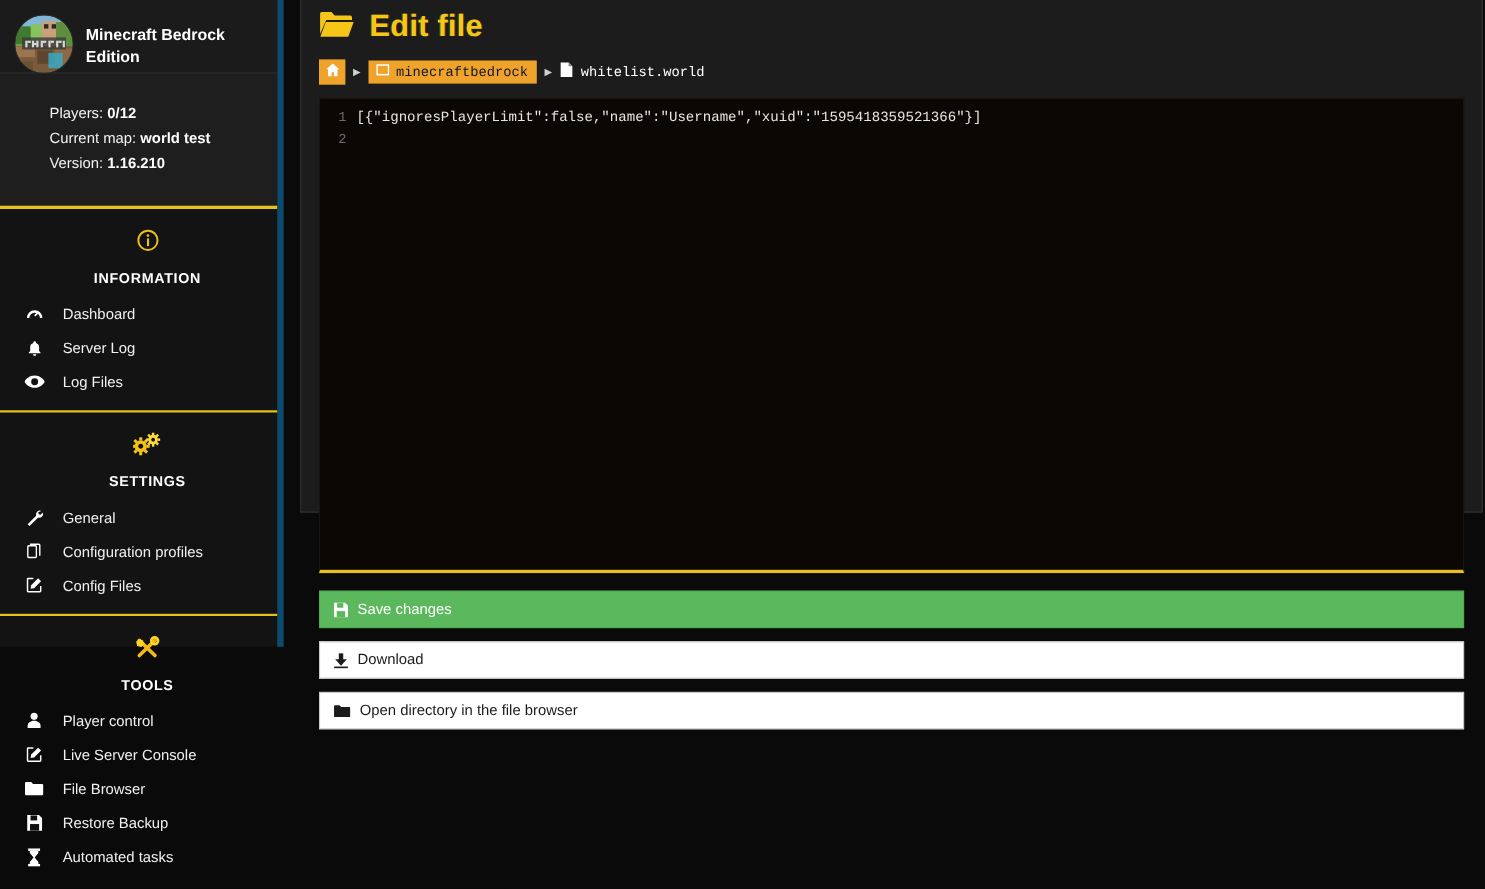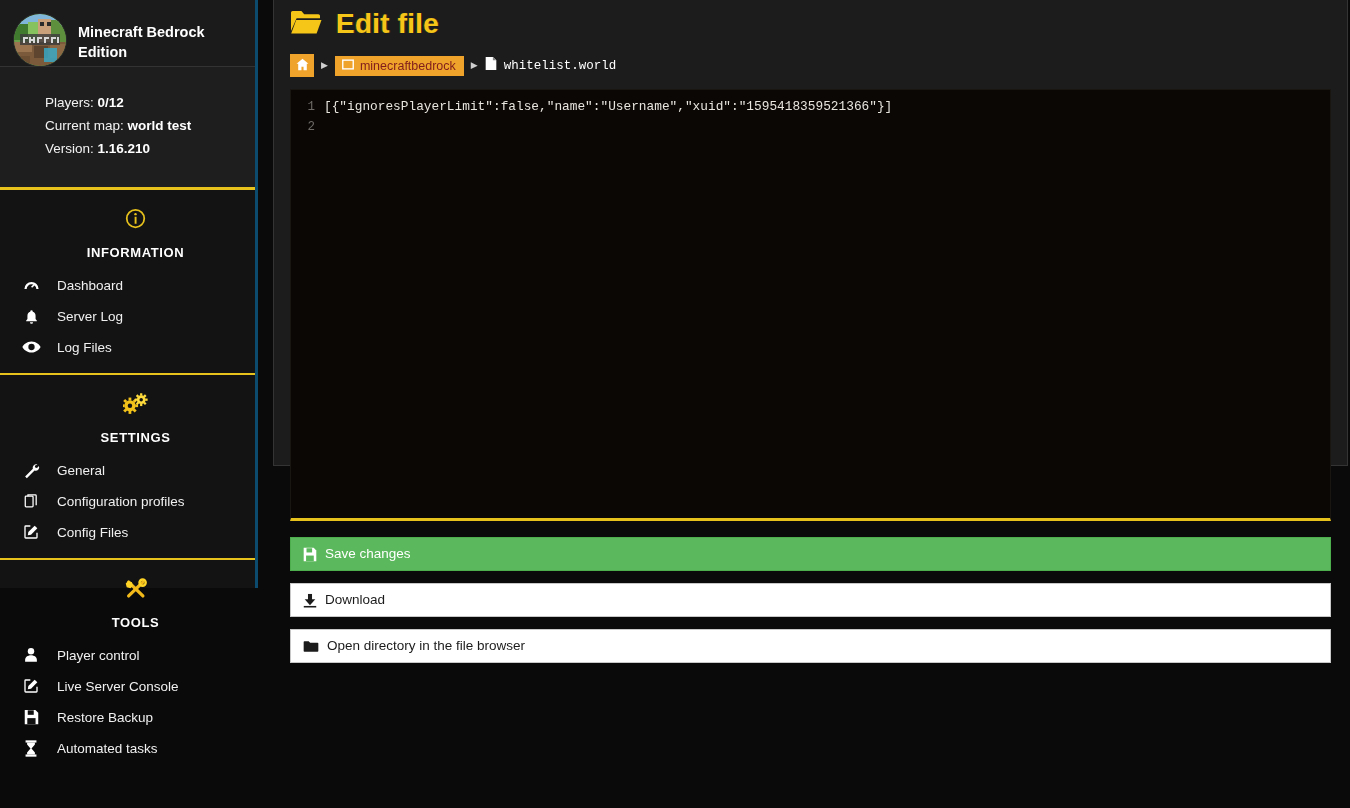--- a/index.html
+++ b/index.html
@@ -11,21 +11,21 @@
     overflow: hidden;
   }
   body { display: flex; }
 
   
   .sidebar {
     width: 258px;
     min-width: 258px;
     height: 588px;
     background: #131313;
-    border-right: 3px solid #0c4a6e;
+    border-right: 6px solid #0c4a6e;
     display: flex;
     flex-direction: column;
   }
 
   .brand {
     height: 170px;
     background: #1b1b1b;
     padding: 14px 12px 0 14px;
     display: flex;
     align-items: flex-start;
@@ -141,25 +141,26 @@
   }
   .crumb-home {
     background: #f0a32a;
     width: 24px; height: 23px;
     display: flex; align-items: center; justify-content: center;
     cursor: pointer;
   }
   .crumb-sep { color: #cfcfcf; font-size: 9px; line-height: 1; }
   .crumb-chip {
     background: #f0a32a;
-    color: #7f1d1d;
-    font-family: Liberation Sans, sans-serif;
+    color: #0f172a;
+    font-family: Liberation Mono, monospace;
     font-size: 12.5px;
     padding: 3px 8px 3px 7px;
     display: flex;
+    align-items: center;
     gap: 6px;
     cursor: pointer;
   }
   .crumb-file {
     color: #ffffff;
     font-family: "Liberation Mono", monospace;
     font-size: 12.5px;
     display: flex;
     align-items: center;
     gap: 7px;
@@ -423,20 +424,28 @@
       <span class="n-icon">
         <svg width="16" height="16" viewBox="0 0 24 24" fill="none" stroke="#fff" stroke-width="2">
             <path d="M11 3H4a1 1 0 0 0-1 1v16a1 1 0 0 0 1 1h16a1 1 0 0 0 1-1v-7"></path>
             <path d="M17.5 2.5l4 4L12 16l-4.8.8.8-4.8z" fill="#fff" stroke="none"></path>
           </svg>
       </span>
       <span class="n-label">Live Server Console</span>
     </div>
     <div class="nav-item">
       <span class="n-icon">
+        <svg width="18" height="14" viewBox="0 0 24 18" fill="#fff">
+            <path d="M1 2.2A1.2 1.2 0 0 1 2.2 1h6.3l2.2 2.4h11.1A1.2 1.2 0 0 1 23 4.6v11.2a1.2 1.2 0 0 1-1.2 1.2H2.2A1.2 1.2 0 0 1 1 15.8z"></path>
+          </svg>
+      </span>
+      <span class="n-label">File Browser</span>
+    </div>
+    <div class="nav-item">
+      <span class="n-icon">
         <svg width="15" height="16" viewBox="0 0 20 21" fill="#fff">
             <path d="M1 1h14.2L19 4.8V20H1z"></path>
             <rect x="5" y="1.6" width="8" height="6" fill="#111"></rect>
             <rect x="4.4" y="12" width="11" height="8" fill="#111"></rect>
           </svg>
       </span>
       <span class="n-label">Restore Backup</span>
     </div>
     <div class="nav-item">
       <span class="n-icon">

